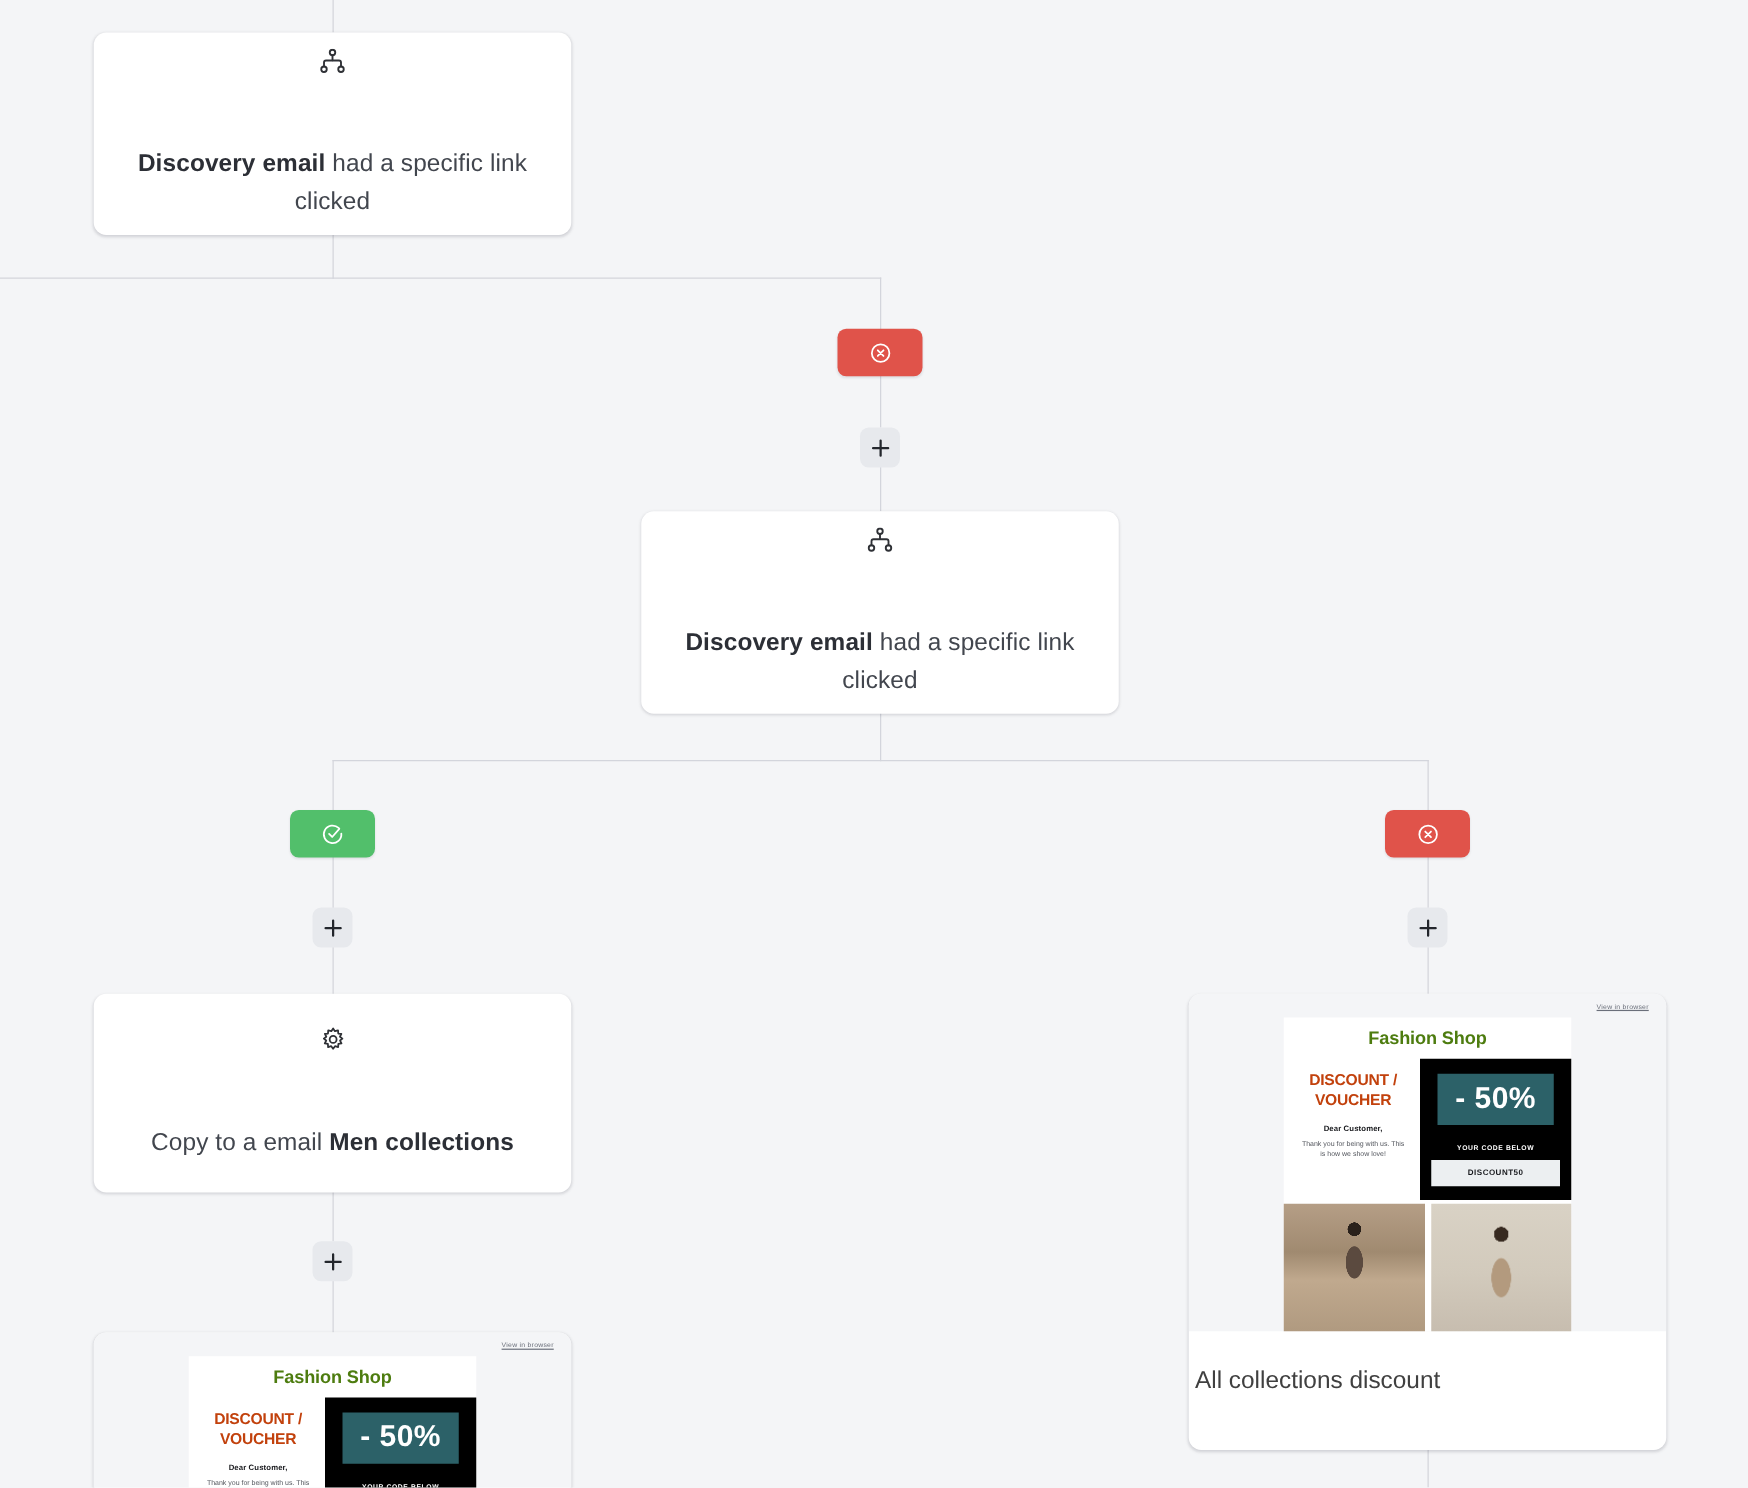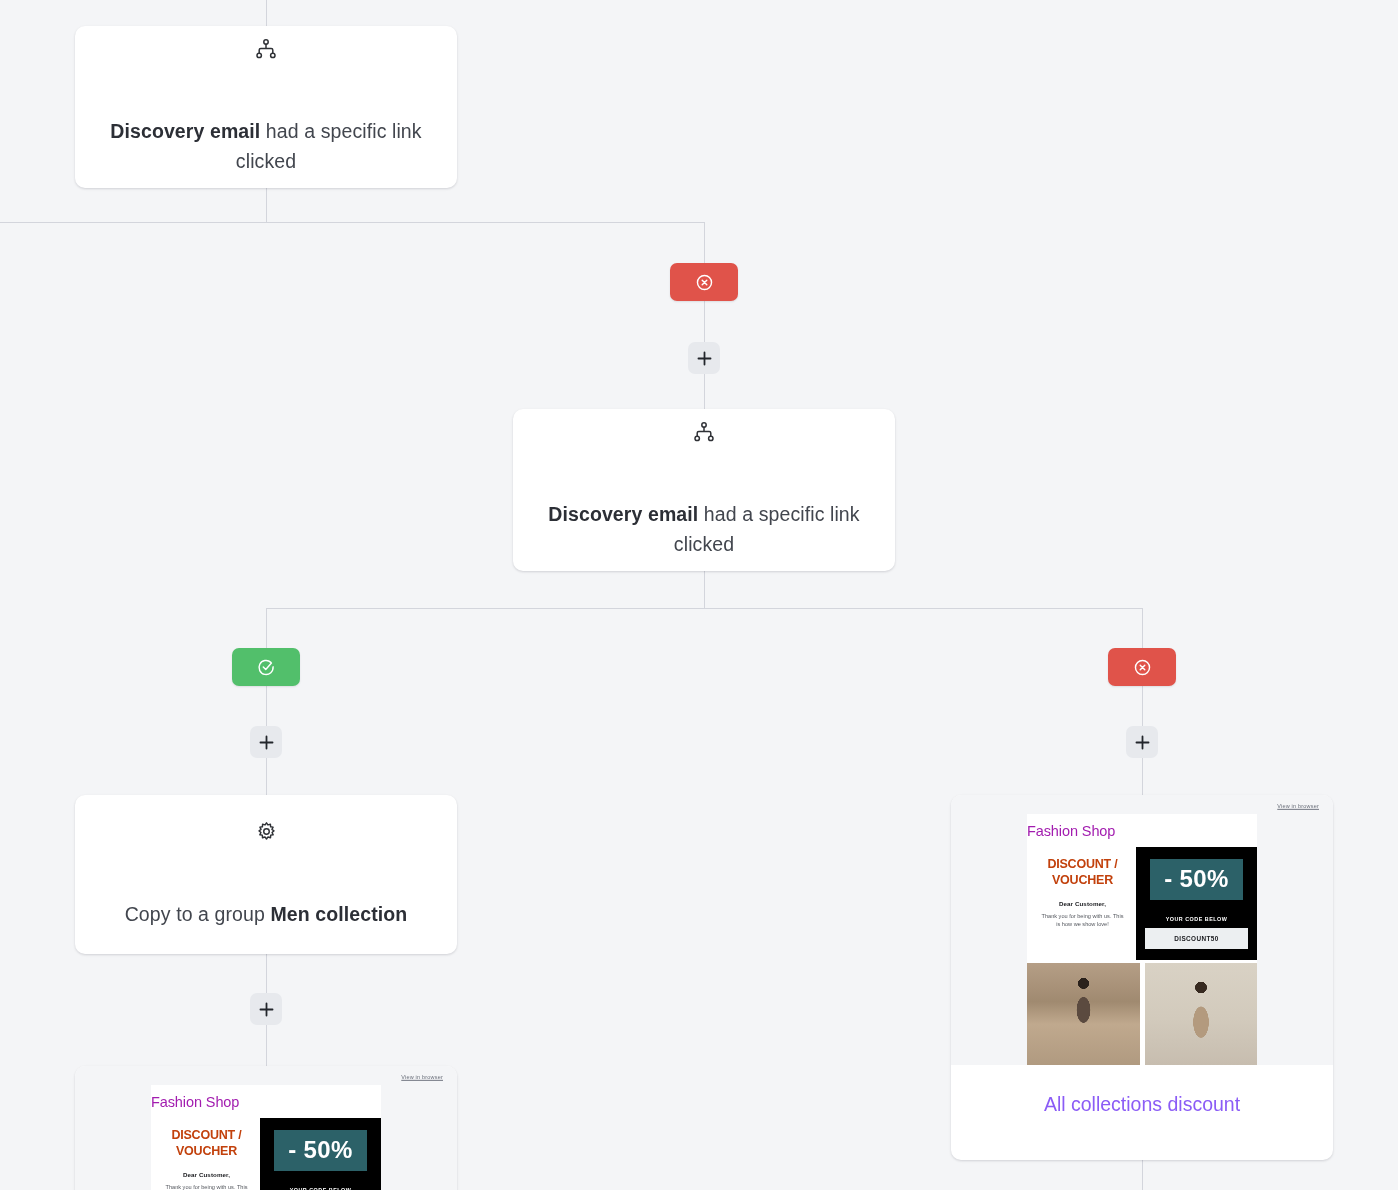--- a/index.html
+++ b/index.html
@@ -119,23 +119,24 @@
     margin-bottom: 5px;
     letter-spacing: .2px;
     transform: scaleY(.95);
   }
   .email-body {
     background: #ffffff;
     width: 230px;
     margin: 0 auto;
   }
   .shop-title {
-    font-weight: 400;
+    text-align: center;
+    font-weight: 700;
     font-size: 14.5px;
-    color: #a21caf;
+    color: #4d7c0f;
     padding: 9px 0 8px;
     letter-spacing: -.1px;
   }
   .promo-row { display: flex; }
   .promo-left {
     width: 109px;
     padding: 9px 6px 10px 8px;
   }
   .promo-head {
     font-weight: 800;
@@ -210,22 +211,22 @@
       linear-gradient(#b59e86 0%, #a08a70 38%, #c0a98e 60%, #b09a80 100%);
   }
   .photo-b {
     background:
       radial-gradient(ellipse 17px 34px at 50% 58%, #b39a7e 0%, #b39a7e 45%, transparent 47%),
       radial-gradient(circle 10px at 50% 24%, #372a20 0%, #372a20 58%, transparent 60%),
       linear-gradient(#d9d2c5 0%, #d2cabc 55%, #c7bdaf 100%);
   }
   .email-caption {
     font-size: 19.5px;
-    color: #8b5cf6;
-    text-align: center;
+    color: #404040;
+    text-align: left;
     padding: 28px 5px;
     background: #ffffff;
   }
 </style>
 </head>
 <body>
 
 <div id="canvas">
 
   <div class="line v" style="left:266px; top:0px;   height:26px;"></div>
@@ -330,21 +331,21 @@
 
   <div class="card" style="left:75px; top:795px; width:382px; height:159px;">
     <div class="card-inner">
       <span class="node-icon">
         <svg width="21" height="21" viewBox="0 0 22 22" fill="none" stroke="#2f3136" stroke-width="1.5">
           <circle cx="11" cy="11" r="2.9"></circle>
           <path d="M11 1.9 L12.5 4.1 L15.1 3.4 L15.3 6.1 L17.9 6.4 L16.7 8.8 L18.8 10.4 L16.8 12 L18 14.4 L15.4 14.8 L15.2 17.5 L12.6 16.7 L11 18.9 L9.4 16.7 L6.8 17.5 L6.6 14.8 L4 14.4 L5.2 12 L3.2 10.4 L5.3 8.8 L4.1 6.4 L6.7 6.1 L6.9 3.4 L9.5 4.1 Z" stroke-linejoin="round"></path>
         </svg>
       </span>
       <div class="node-label">
-        <span>Copy to a group </span><b>Men collection</b>
+        <span>Copy to a email </span><b>Men collections</b>
       </div>
     </div>
   </div>
 
   <div class="plus" style="left:250px; top:993px;">
     <svg width="17" height="17" viewBox="0 0 18 18" stroke="#23262c" stroke-width="1.9" stroke-linecap="round">
       <path d="M9 2.6 L9 15.4 M2.6 9 L15.4 9"></path>
     </svg>
   </div>
 

